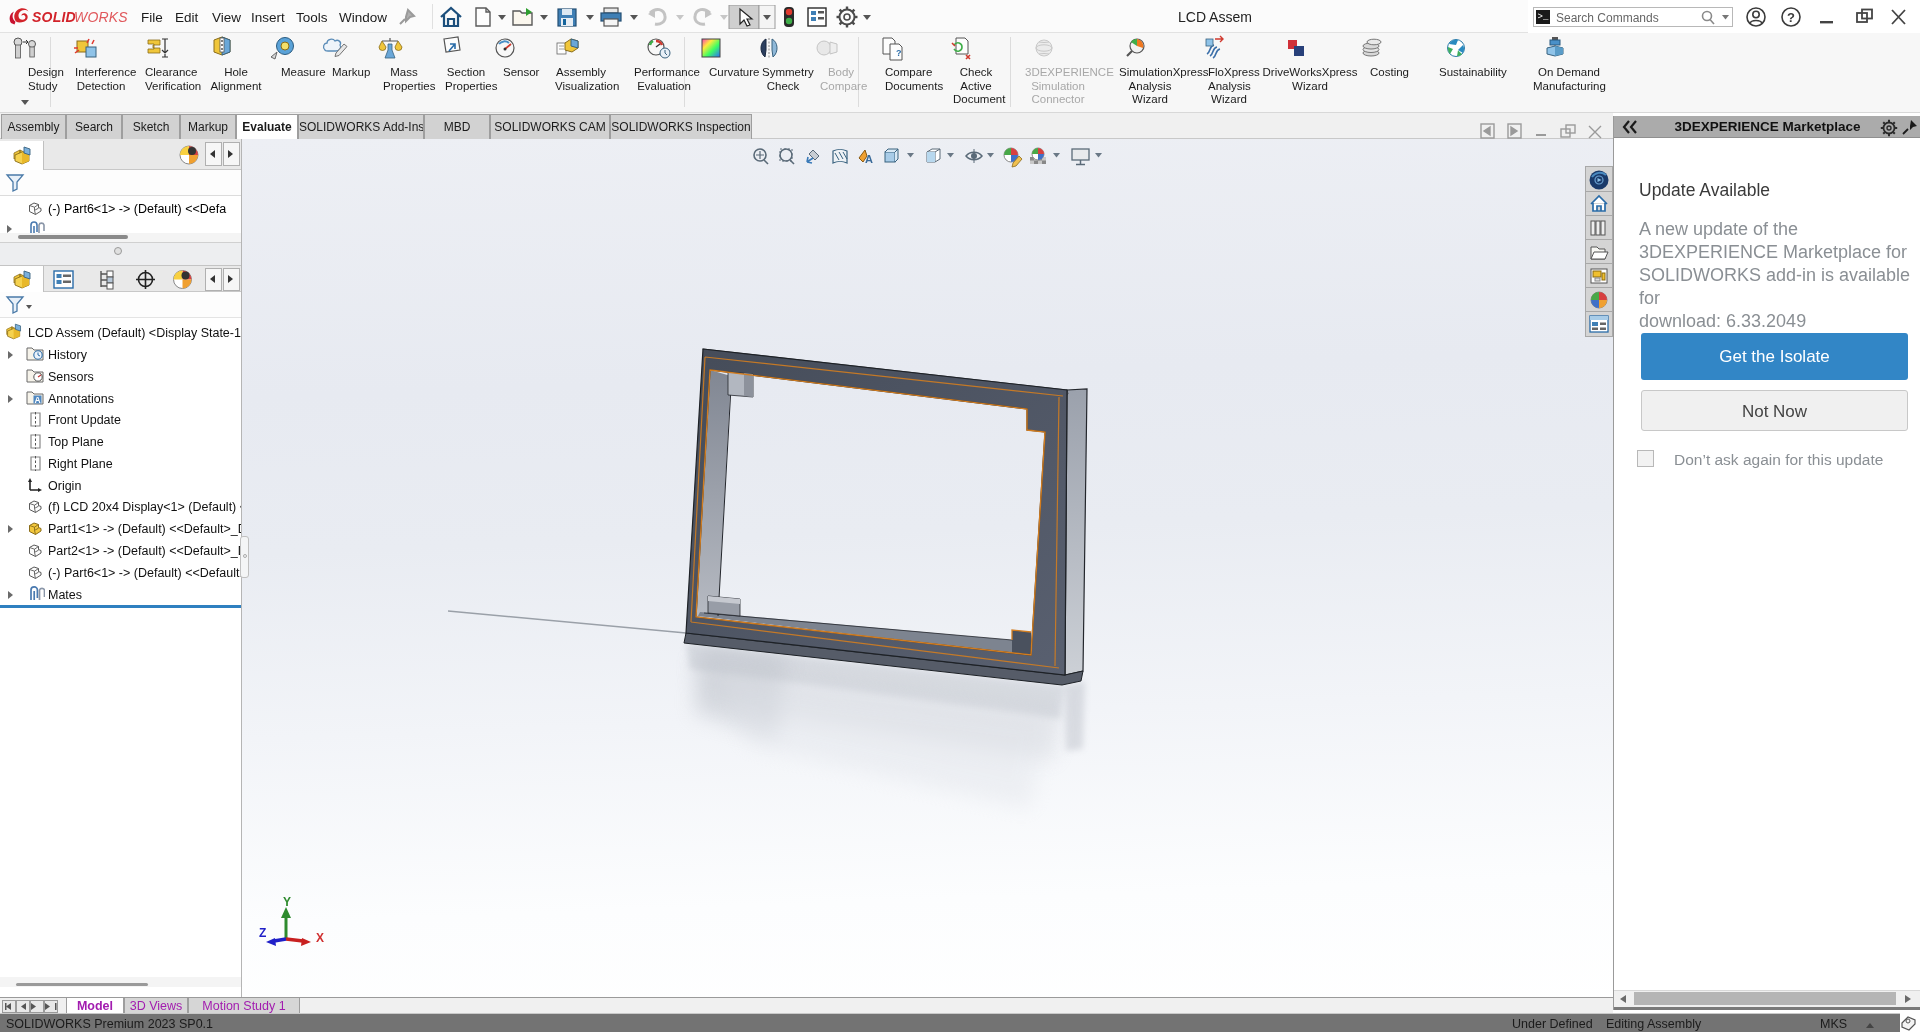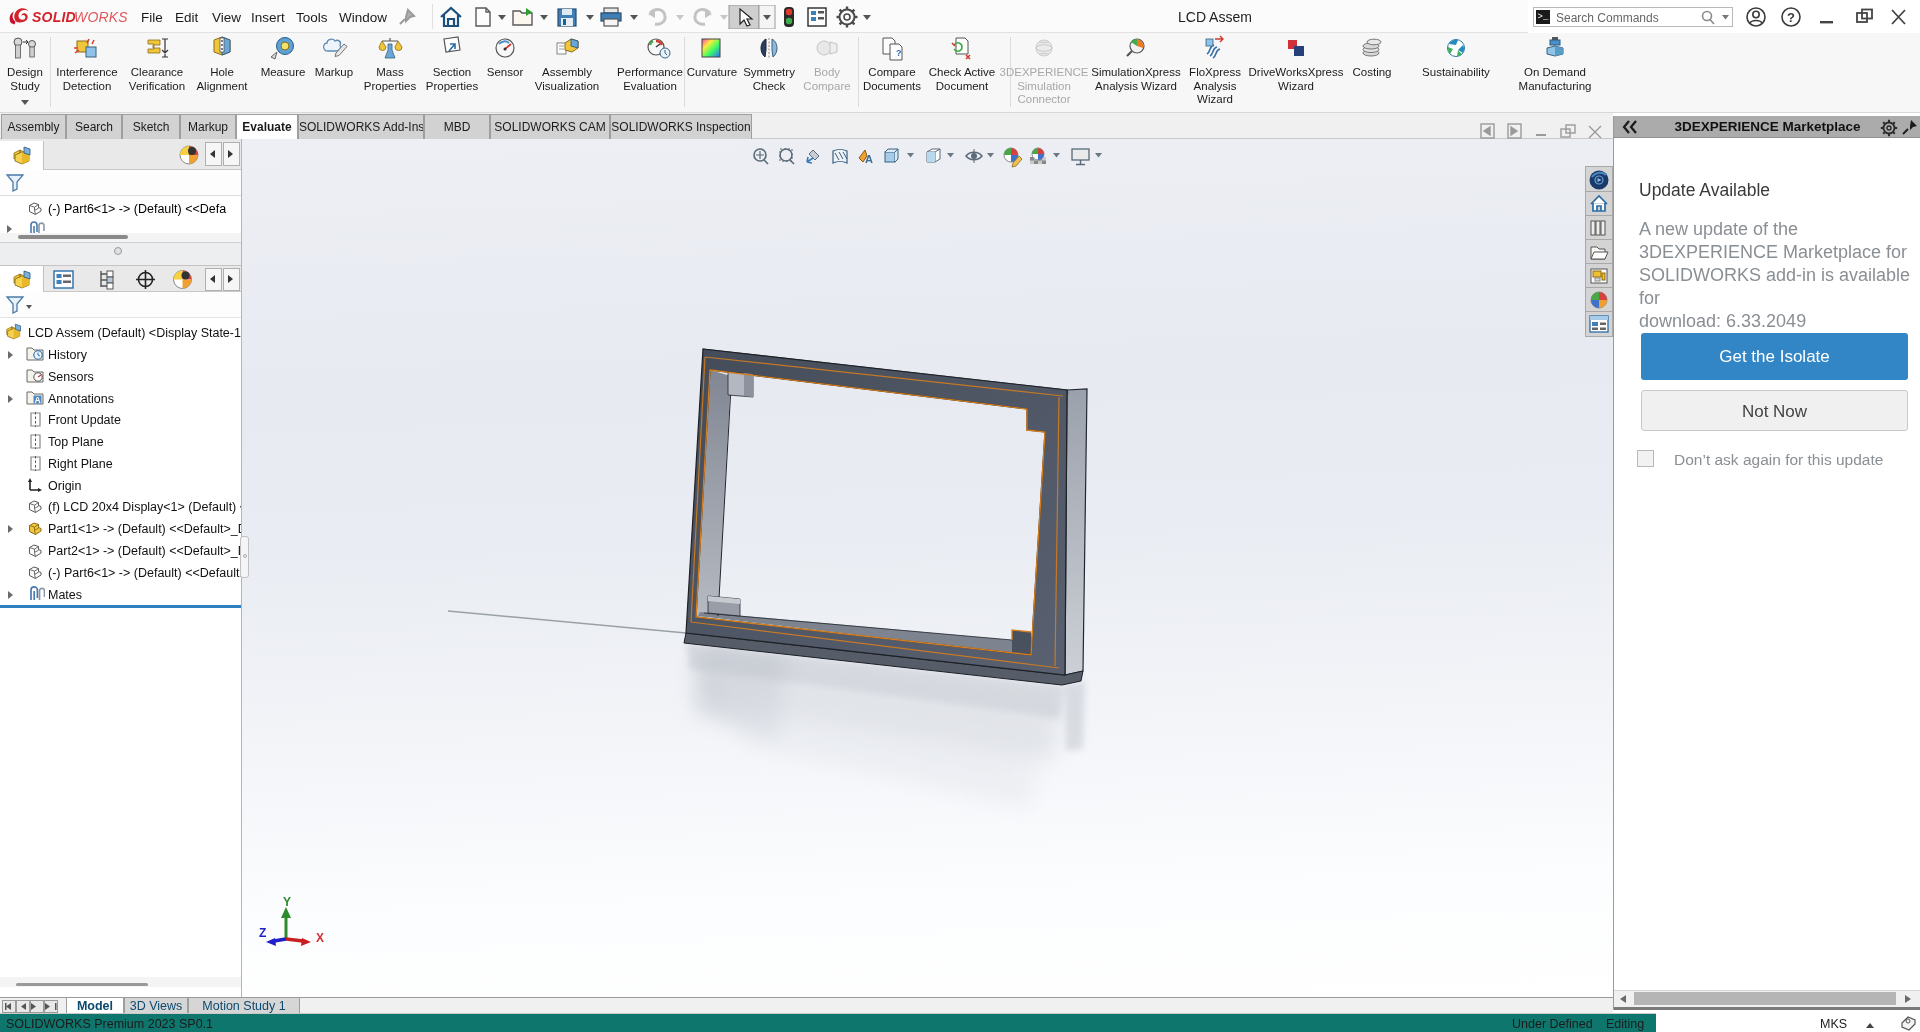--- a/index.html
+++ b/index.html
@@ -13,21 +13,21 @@
 .qsep { position:absolute; top:4px; width:1px; height:25px; background:#e0e0e0; }
 .caret { position:absolute; width:0; height:0; border-left:4px solid transparent; border-right:4px solid transparent; border-top:5px solid #555; }
 #doctitle { position:absolute; top:9px; left:1178px; font-size:14px; color:#222; }
 #searchbox { position:absolute; left:1533px; top:7px; width:200px; height:20px; background:#fff; border:1px solid #b8b8b8; }
 #searchbox .si { position:absolute; left:2px; top:2px; width:14px; height:14px; background:#1a1a1a; color:#fff; font-size:9px; line-height:14px; text-align:center; font-family:"Liberation Mono",monospace; }
 #searchbox .st { position:absolute; left:22px; top:3px; font-size:12px; color:#666; }
 
 
 #ribbon { left:0; top:33px; width:1920px; height:80px; background:#f7f7f7; border-bottom:1px solid #d8d8d8; }
 .rgsep { position:absolute; top:4px; width:1px; height:70px; background:#dcdcdc; }
-.rlabel { position:absolute; top:33px; font-size:11.5px; line-height:13.5px; color:#1b1b1b; text-align:center; white-space:pre-line; }
+.rlabel { position:absolute; top:33px; font-size:11.5px; line-height:13.5px; color:#1b1b1b; text-align:center; white-space:pre-line;padding-left:28px; }
 .rlabel.dis { color:#a8a8a8; }
 
 
 #tabstrip { left:0; top:113px; width:1613px; height:26px; background:#f0f0f0; border-bottom:1px solid #c8c8c8; }
 .swtab { position:absolute; top:1px; height:25px; white-space:nowrap; overflow:hidden; background:#d2d2d2; border:1px solid #9e9e9e; border-bottom:none; font-size:12px; color:#1b1b1b; text-align:center; line-height:24px; }
 .swtab.active { background:#fff; font-weight:bold; }
 
 
 #viewport { left:242px; top:139px; width:1371px; height:875px;
   background:linear-gradient(178deg,#edeff4 0%, #e7eaf1 28%, #e9ecf2 45%, #f2f4f8 65%, #fcfdfe 85%, #ffffff 100%);
@@ -38,23 +38,23 @@
 
 
 #taskpane { left:1613px; top:116px; width:307px; height:894px; background:#fff; border-left:1px solid #9a9a9a; }
 #paneheader { position:absolute; left:0; top:0; width:307px; height:22px; background:#ababab; border-bottom:1px solid #8f8f8f; }
 #panecontent { position:absolute; left:4px; top:23px; width:303px; height:853px; background:#fff; }
 .btn-blue { position:absolute; left:23px; width:267px; height:47px; background:#3286c6; color:#fff; font-size:17px; text-align:center; line-height:47px; border-radius:3px; }
 .btn-gray { position:absolute; left:23px; width:267px; height:41px; background:#f0f0f0; color:#444; font-size:17px; text-align:center; line-height:41px; border:1px solid #c8c8c8; border-radius:3px; }
 
 
 #modeltabs { left:0; top:997px; width:1613px; height:17px; background:#f0f0f0; border-top:1px solid #9a9a9a; }
-.mtab { position:absolute; top:0px; height:16px; font-size:12.5px; text-align:center; line-height:16px; background:#d6d6d6; border:1px solid #9e9e9e; border-top:none; color:#0c4a6e; }
+.mtab { position:absolute; top:0px; height:16px; font-size:12.5px; text-align:center; line-height:16px; background:#d6d6d6; border:1px solid #9e9e9e; border-top:none; color:#a21caf; }
 .mtab.active { background:#fff; font-weight:bold; }
-#statusbar { left:0; top:1013px; width:1656px; height:19px; background:#0f766e; border-top:1px solid #c9c9c9; font-size:12.5px; color:#1b1b1b; }
+#statusbar { left:0; top:1013px; width:1900px; height:19px; background:#737373; border-top:1px solid #c9c9c9; font-size:12.5px; color:#1b1b1b; }
 
 
 .trow { position:absolute; left:0; width:241px; height:22px; font-size:12.5px; color:#111; overflow:hidden; }
 .trow .txt { position:absolute; top:4px; white-space:nowrap; }
 .arr { position:absolute; width:0; height:0; border-top:4px solid transparent; border-bottom:4px solid transparent; border-left:5px solid #6a6a6a; }
 </style>
 </head>
 <body>
 <div id="app">
   <div id="titlebar" class="abs">

